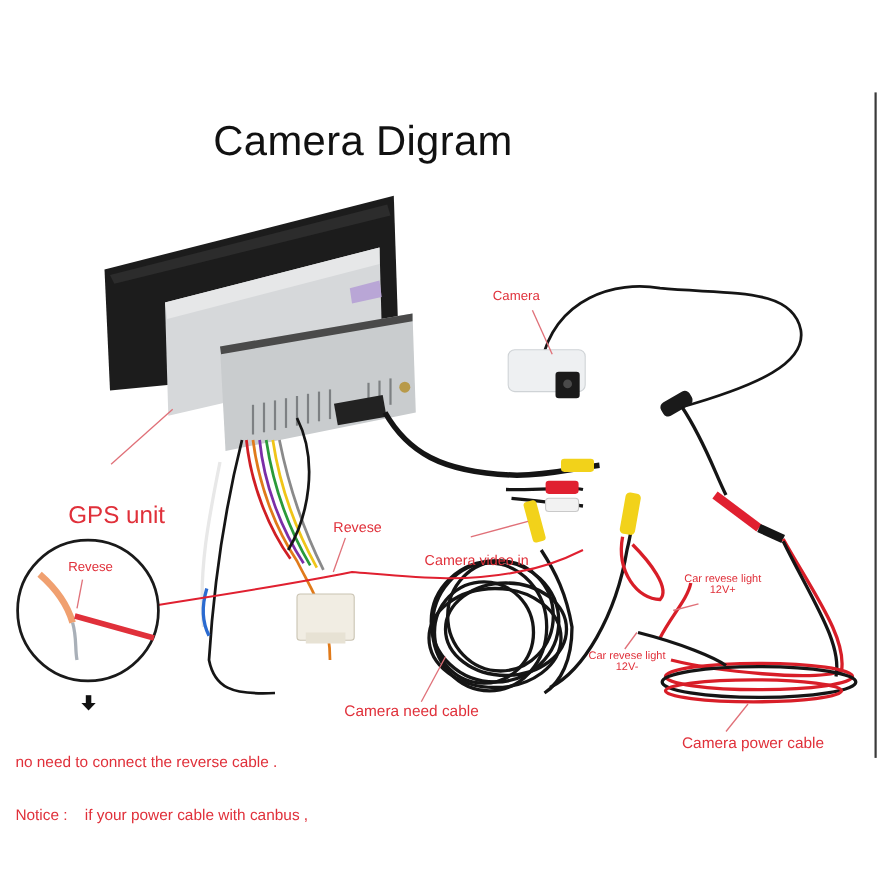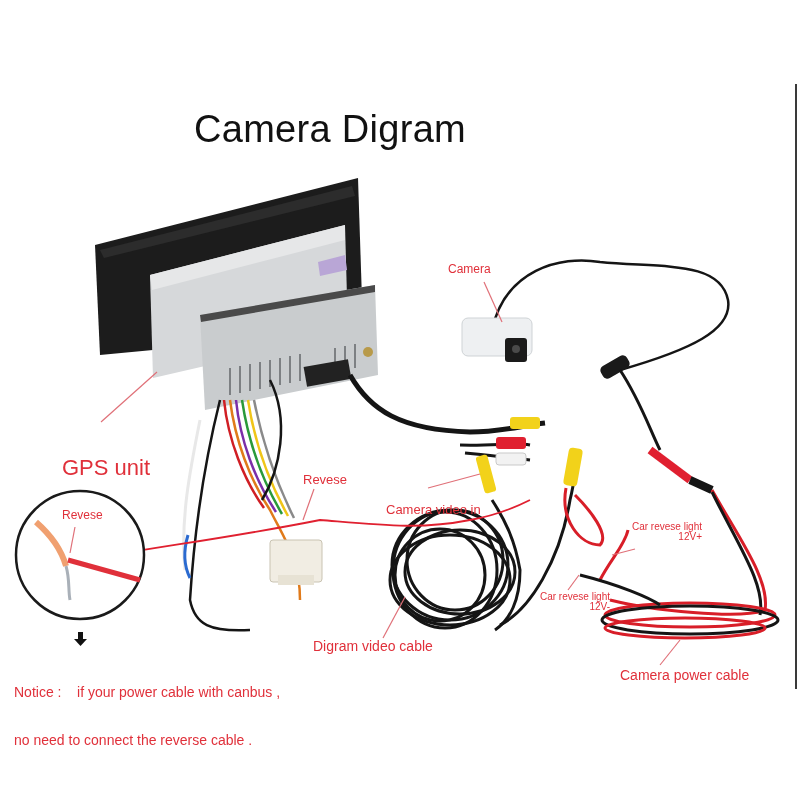--- a/index.html
+++ b/index.html
@@ -1,19 +1,19 @@
 <!DOCTYPE html>
 <html><head>
 <meta charset="utf-8">
 <style>
   html, body { margin: 0; padding: 0; background: #ffffff; }
   body { width: 800px; height: 800px; position: relative; overflow: hidden; font-family: "Liberation Sans", sans-serif; }
   .title { position: absolute; left: 0; top: 108px; width: 660px; text-align: center; font-size: 38px; color: #111111; letter-spacing: 0.3px; }
   .label { position: absolute; color: #e0303a; white-space: nowrap; line-height: 1; }
-  .label.center { text-align: right; }
+  .label.center { text-align: center; }
   .right-rule { position: absolute; left: 795px; top: 84px; width: 2px; height: 605px; background: #3a3a3a; }
   svg.art { position: absolute; left: 0; top: 0; }
   .notice { position: absolute; left: 14px; top: 652px; color: #e0303a; font-size: 14px; line-height: 16px; white-space: pre; }
 </style>
 </head>
 <body>
 
 <div class="title">Camera Digram</div>
 
 <svg class="art" width="800" height="800" viewBox="0 0 800 800">
@@ -131,29 +131,29 @@
   </g>
 </svg>
 
 <div class="right-rule"></div>
 
 <div class="label" style="left:448px; top:263px; font-size:12px;">Camera</div>
 <div class="label" style="left:62px; top:424px; font-size:22px;margin-top:33px;">GPS unit</div>
 <div class="label" style="left:303px; top:473px; font-size:13px;">Revese</div>
 <div class="label" style="left:62px; top:509px; font-size:12px;">Revese</div>
 <div class="label" style="left:386px; top:487px; font-size:13px;margin-top:16px;">Camera video in</div>
-<div class="label" style="left:313px; top:639px; font-size:14px;">Digram video cable</div>
+<div class="label" style="left:313px; top:639px; font-size:14px;">Camera need cable</div>
 
 <div class="label center" style="left:612px; top:522px; font-size:10px; width:90px;">
   <div>Car revese light</div>
   <div>12V+</div>
 </div>
 <div class="label center" style="left:530px; top:592px; font-size:10px; width:80px;">
   <div>Car revese light</div>
   <div>12V-</div>
 </div>
 
 <div class="label" style="left:620px; top:668px; font-size:14px;">Camera power cable</div>
 
 <div class="notice">
+  <div>no need to connect the reverse cable .</div>
   <div>Notice :    if your power cable with canbus ,</div>
-  <div>no need to connect the reverse cable .</div>
 </div>
 
 </body></html>

